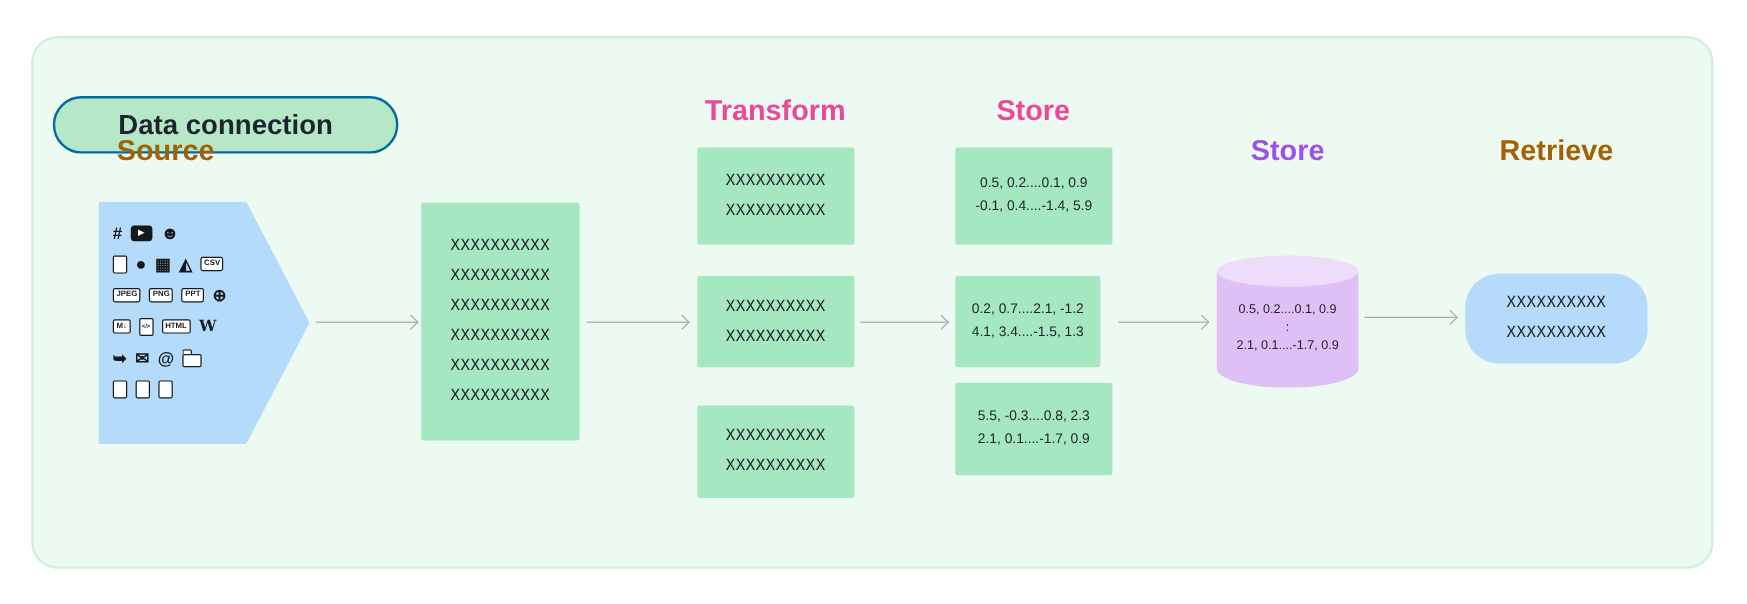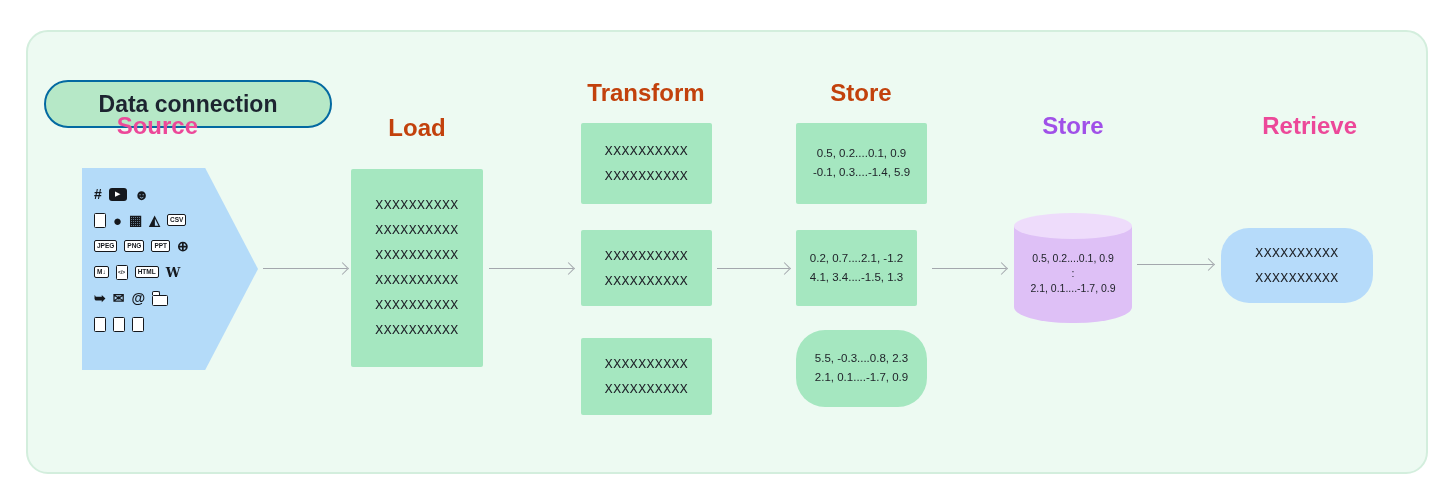--- a/index.html
+++ b/index.html
@@ -8,22 +8,22 @@
 
   .panel { position:absolute; left:26px; top:30px; width:1402px; height:444px;
            background:#edfaf2; border:2px solid #d3eedd; border-radius:22px; box-sizing:border-box; }
 
   .title-pill { position:absolute; left:44px; top:44px; width:288px; height:48px;
                 background:#b6e8c7; border:2px solid #0369a1; border-radius:26px; box-sizing:border-box;
                 display:flex; align-items:center; justify-content:center;
                 font-size:23px; font-weight:700; color:#1d2430;margin-top:36px; }
 
   .stage-label { position:absolute; font-size:24px; font-weight:700; text-align:center; }
-  .c-blue   { color:#ec4899;text-align:right; }
-  .c-green  { color:#c2410c; }
+  .c-blue   { color:#a16207; }
+  .c-green  { color:#ec4899; }
   .c-purple { color:#a050e8; }
   .source-label    { left:78px;   top:112px; width:120px; }
   .load-label      { left:357px;  top:114px; width:120px; }
   .transform-label { left:576px;  top:79px;  width:140px; }
   .embed-label     { left:801px;  top:79px;  width:120px; }
   .store-label     { left:1013px; top:112px; width:120px; }
   .retrieve-label  { left:1237px; top:112px; width:120px; }
 
   .source-shape { position:absolute; left:82px; top:168px; width:176px; height:202px;
                   background:#b4dbf9;
@@ -50,21 +50,21 @@
          text-align:center; color:#20242a; }
   .mono-line { font-family:"DejaVu Sans Mono", monospace; font-size:13px; line-height:25px; letter-spacing:0.5px; }
   .num-line  { font-size:11.5px; line-height:19px; }
 
   .load-box { left:351px; top:169px; width:132px; height:198px; padding-top:23px; }
   .t-box1 { left:581px; top:123px; width:131px; height:81px; padding-top:15px; }
   .t-box2 { left:581px; top:230px; width:131px; height:76px; padding-top:13px; }
   .t-box3 { left:581px; top:338px; width:131px; height:77px; padding-top:13px; }
   .e-box1 { left:796px; top:123px; width:131px; height:81px; padding-top:21px; }
   .e-box2 { left:796px; top:230px; width:121px; height:76px; padding-top:19px; }
-  .e-box3 { left:796px; top:330px; width:131px; height:77px; padding-top:19px;border-radius:29px; }
+  .e-box3 { left:796px; top:319px; width:131px; height:77px; padding-top:19px; }
 
   .cylinder { position:absolute; left:1014px; top:213px; width:118px; height:110px; }
   .cyl-body { position:absolute; left:0; right:0; top:13px; bottom:0; background:#dec0f6;
               border-radius:0 0 56px 56px / 0 0 16px 16px; }
   .cyl-top  { position:absolute; left:0; right:0; top:0; height:26px; background:#eedcfb; border-radius:50%; }
   .cyl-text { position:absolute; left:0; right:0; top:38px; text-align:center;
               font-size:10.5px; line-height:15px; color:#20242a; }
 
   .retrieve-box { position:absolute; left:1221px; top:228px; width:152px; height:75px;
                   background:#b6dbfa; border-radius:28px; box-sizing:border-box;
@@ -85,21 +85,20 @@
 
 <div class="canvas" data-name="diagram-canvas">
 
   <div class="panel" data-name="panel-background"></div>
 
   <div class="title-pill" data-name="title-pill">
     <span data-name="page-title">Data connection</span>
   </div>
 
   <div class="stage-label c-blue source-label" data-name="stage-label-source">Source</div>
-  <div class="stage-label c-green load-label" data-name="stage-label-load">Load</div>
   <div class="stage-label c-green transform-label" data-name="stage-label-transform">Transform</div>
   <div class="stage-label c-green embed-label" data-name="stage-label-embed">Store</div>
   <div class="stage-label c-blue retrieve-label" data-name="stage-label-retrieve">Retrieve</div>
   <div class="stage-label c-purple store-label" data-name="stage-label-store">Store</div>
 
   <div class="source-shape" data-name="source-shape">
     <div data-name="source-icon-grid">
         <div class="icon-row" data-name="icon-row">
           <span class="src-glyph" data-name="slack-icon">#</span>
           <span class="src-badge" data-name="youtube-icon">▶</span>
@@ -161,21 +160,21 @@
     <div class="mono-line" data-name="transform-line">XXXXXXXXXX</div>
     <div class="mono-line" data-name="transform-line">XXXXXXXXXX</div>
   </div>
   <div class="box t-box3" data-name="transform-box-3">
     <div class="mono-line" data-name="transform-line">XXXXXXXXXX</div>
     <div class="mono-line" data-name="transform-line">XXXXXXXXXX</div>
   </div>
 
   <div class="box e-box1" data-name="embed-box-1">
     <div class="num-line" data-name="embed-vector">0.5, 0.2....0.1, 0.9</div>
-    <div class="num-line" data-name="embed-vector">-0.1, 0.3....-1.4, 5.9</div>
+    <div class="num-line" data-name="embed-vector">-0.1, 0.4....-1.4, 5.9</div>
   </div>
   <div class="box e-box2" data-name="embed-box-2">
     <div class="num-line" data-name="embed-vector">0.2, 0.7....2.1, -1.2</div>
     <div class="num-line" data-name="embed-vector">4.1, 3.4....-1.5, 1.3</div>
   </div>
   <div class="box e-box3" data-name="embed-box-3">
     <div class="num-line" data-name="embed-vector">5.5, -0.3....0.8, 2.3</div>
     <div class="num-line" data-name="embed-vector">2.1, 0.1....-1.7, 0.9</div>
   </div>
 

